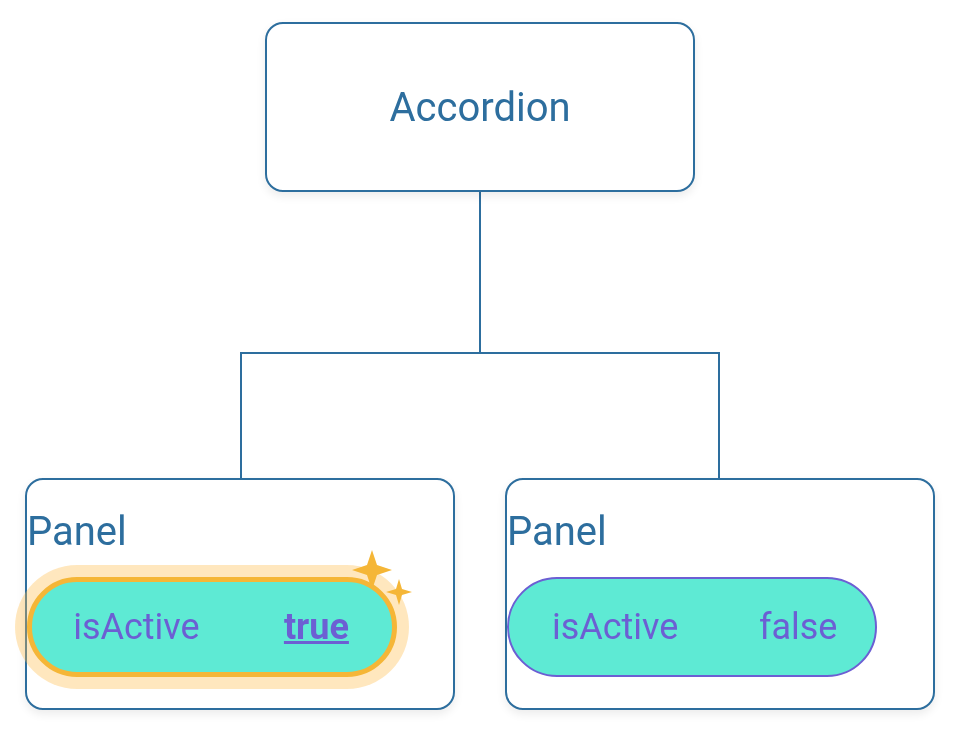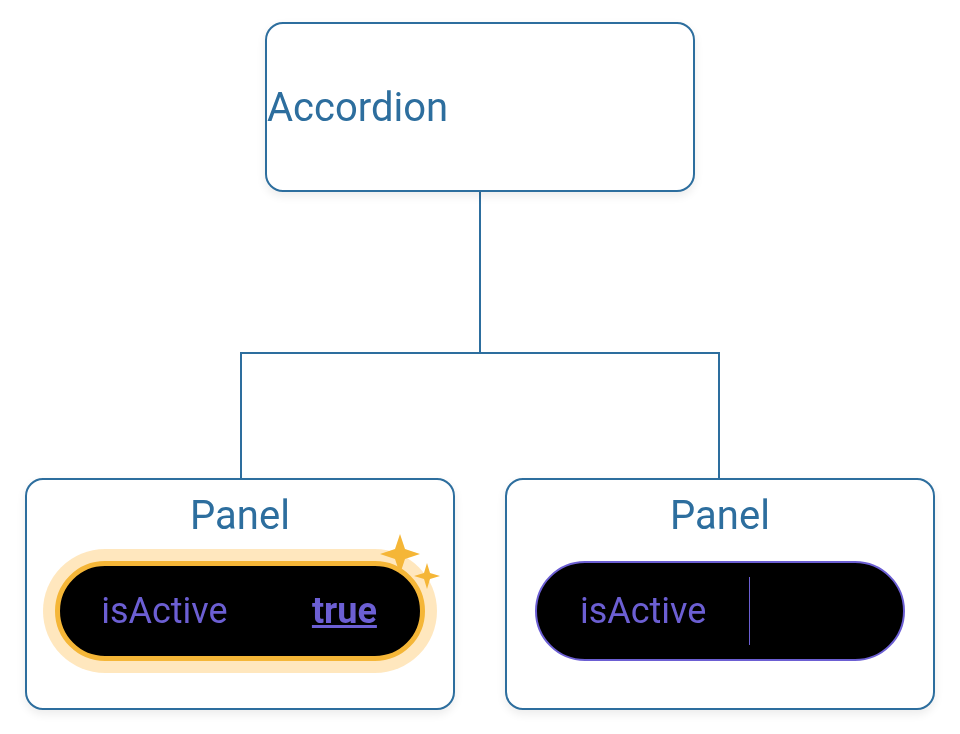--- a/index.html
+++ b/index.html
@@ -22,32 +22,33 @@
     border-radius: 18px;
     box-shadow: 0 4px 10px rgba(0,0,0,0.08);
   }
   .node-root {
     left: 265px;
     top: 22px;
     width: 430px;
     height: 170px;
     display: flex;
     align-items: center;
+    justify-content: center;
   }
   .node-root .root-label {
     font-size: 40px;
     color: #2d6e9e;
   }
   .node-panel {
     width: 430px;
     height: 232px;
-    padding-top: 12px;
+    padding-top: 28px;
     display: flex;
     flex-direction: column;
-    align-items: center;
+    align-items: flex-start;
   }
   .node-panel-left {
     left: 25px;
     top: 478px;
   }
   .node-panel-right {
     left: 505px;
     top: 478px;
   }
   .panel-label {
@@ -63,21 +64,21 @@
     display: flex;
     align-items: stretch;
     overflow: visible;
   }
   .pill .pill-inner {
     display: flex;
     width: 100%;
     height: 100%;
     border-radius: 999px;
     align-items: stretch;
-    background: #000000;
+    background: #5eead4;
   }
   .pill .half {
     display: flex;
     align-items: center;
     justify-content: center;
     font-size: 36px;
     color: #6c5fd3;
   }
   .pill .half.key { flex: 0 0 58%; }
   .pill .half.val { flex: 0 0 42%; }
@@ -187,17 +188,18 @@
       </div>
     </div>
   </div>
 
   <div class="node node-panel node-panel-right">
     <span class="panel-label">Panel</span>
     <div class="pill idle">
       <div class="pill-inner">
         <div class="half key">isActive</div>
         <div class="divider"></div>
+        <div class="half val">false</div>
       </div>
     </div>
   </div>
 
 </div>
 
 </body></html>

